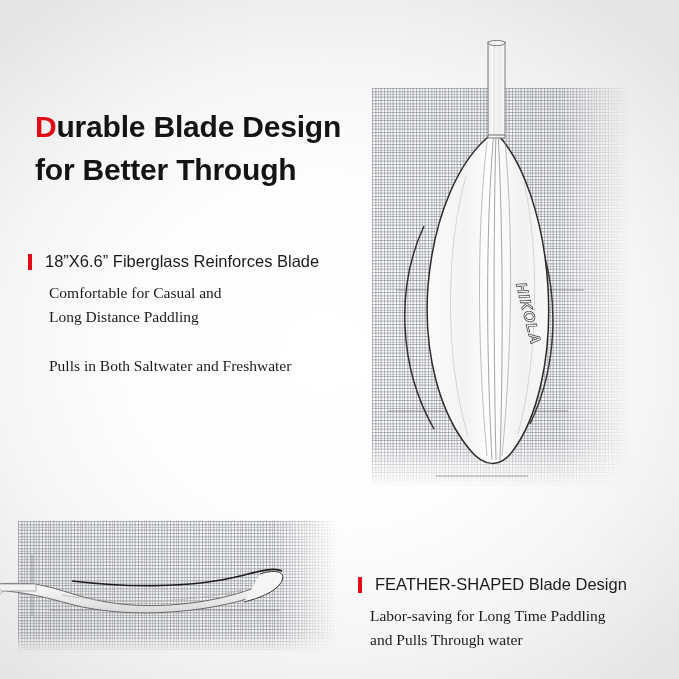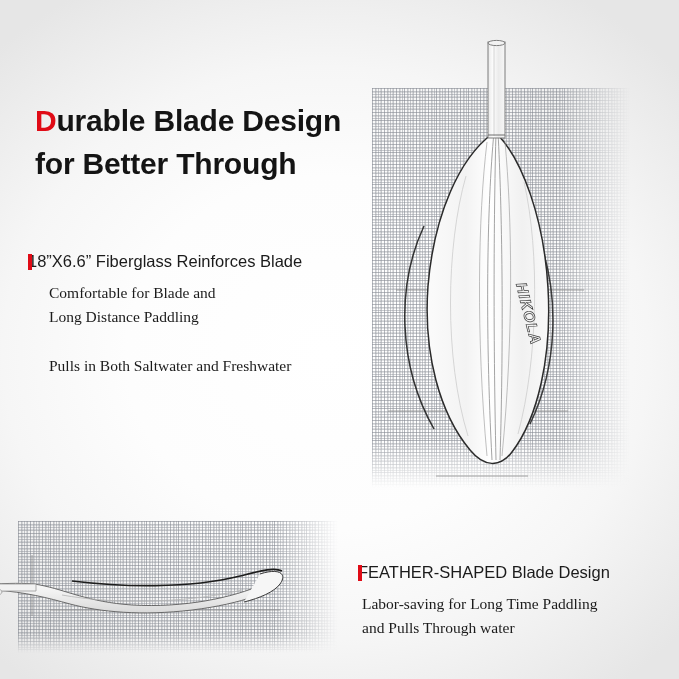--- a/index.html
+++ b/index.html
@@ -57,35 +57,36 @@
     -webkit-mask-composite: source-in;
     mask-image: linear-gradient(to right, rgba(0,0,0,1) 0%, rgba(0,0,0,1) 80%, rgba(0,0,0,0) 100%),
                 linear-gradient(to bottom, rgba(0,0,0,1) 0%, rgba(0,0,0,1) 85%, rgba(0,0,0,0) 100%);
     mask-composite: intersect;
   }
 
   
   #headline {
     position: absolute;
     left: 35px;
-    top: 100px;
+    top: 106px;
     width: 360px;
     font-size: 30px;
     font-weight: bold;
     line-height: 1.42;
     color: #141414;
     letter-spacing: -0.2px;
   }
   #headline .accent { color: #e00b16; }
 
   
   .feature { position: absolute; }
   .feature-head {
     position: relative;
     display: block;
+    padding-left: 17px;
     font-size: 16.5px;
     font-weight: normal;
     color: #1b1b1b;
     line-height: 1.2;
     white-space: nowrap;
   }
   .feature-head .bar {
     position: absolute;
     left: 0;
     top: 2px;
@@ -98,22 +99,22 @@
     font-family: "Liberation Serif", serif;
     font-size: 15.5px;
     line-height: 1.55;
     color: #1b1b1b;
     white-space: pre-line;
   }
 
   #feature-1 { left: 28px; top: 252px; }
   #feature-2 { left: 28px; top: 345px; }
   #feature-3 { left: 358px; top: 563px; }
-  #feature-3 .feature-head { font-size: 16.5px; }
-  #feature-3 .feature-sub  { margin-left: 4px; }
+  #feature-3 .feature-head { font-size: 16.5px; margin-top: 12px; }
+  #feature-3 .feature-sub  { margin-left: 12px; }
 
   
   #blade-front {
     position: absolute;
     left: 388px;
     top: 36px;
     width: 232px;
     height: 450px;
   }
   #blade-side {
@@ -235,21 +236,21 @@
   <div id="headline">
     <span class="accent">D</span><span>urable Blade Design</span><br>
     <span>for Better Through</span>
   </div>
 
   <div class="feature" id="feature-1">
     <div class="feature-head">
       <span class="bar"></span>
       <span>18”X6.6” Fiberglass Reinforces Blade</span>
     </div>
-    <div class="feature-sub">Comfortable  for Blade and
+    <div class="feature-sub">Comfortable  for Casual and
 Long Distance Paddling</div>
   </div>
 
   <div class="feature" id="feature-2">
     <div class="feature-sub">Pulls in Both Saltwater and Freshwater</div>
   </div>
 
   <div class="feature" id="feature-3">
     <div class="feature-head">
       <span class="bar"></span>

